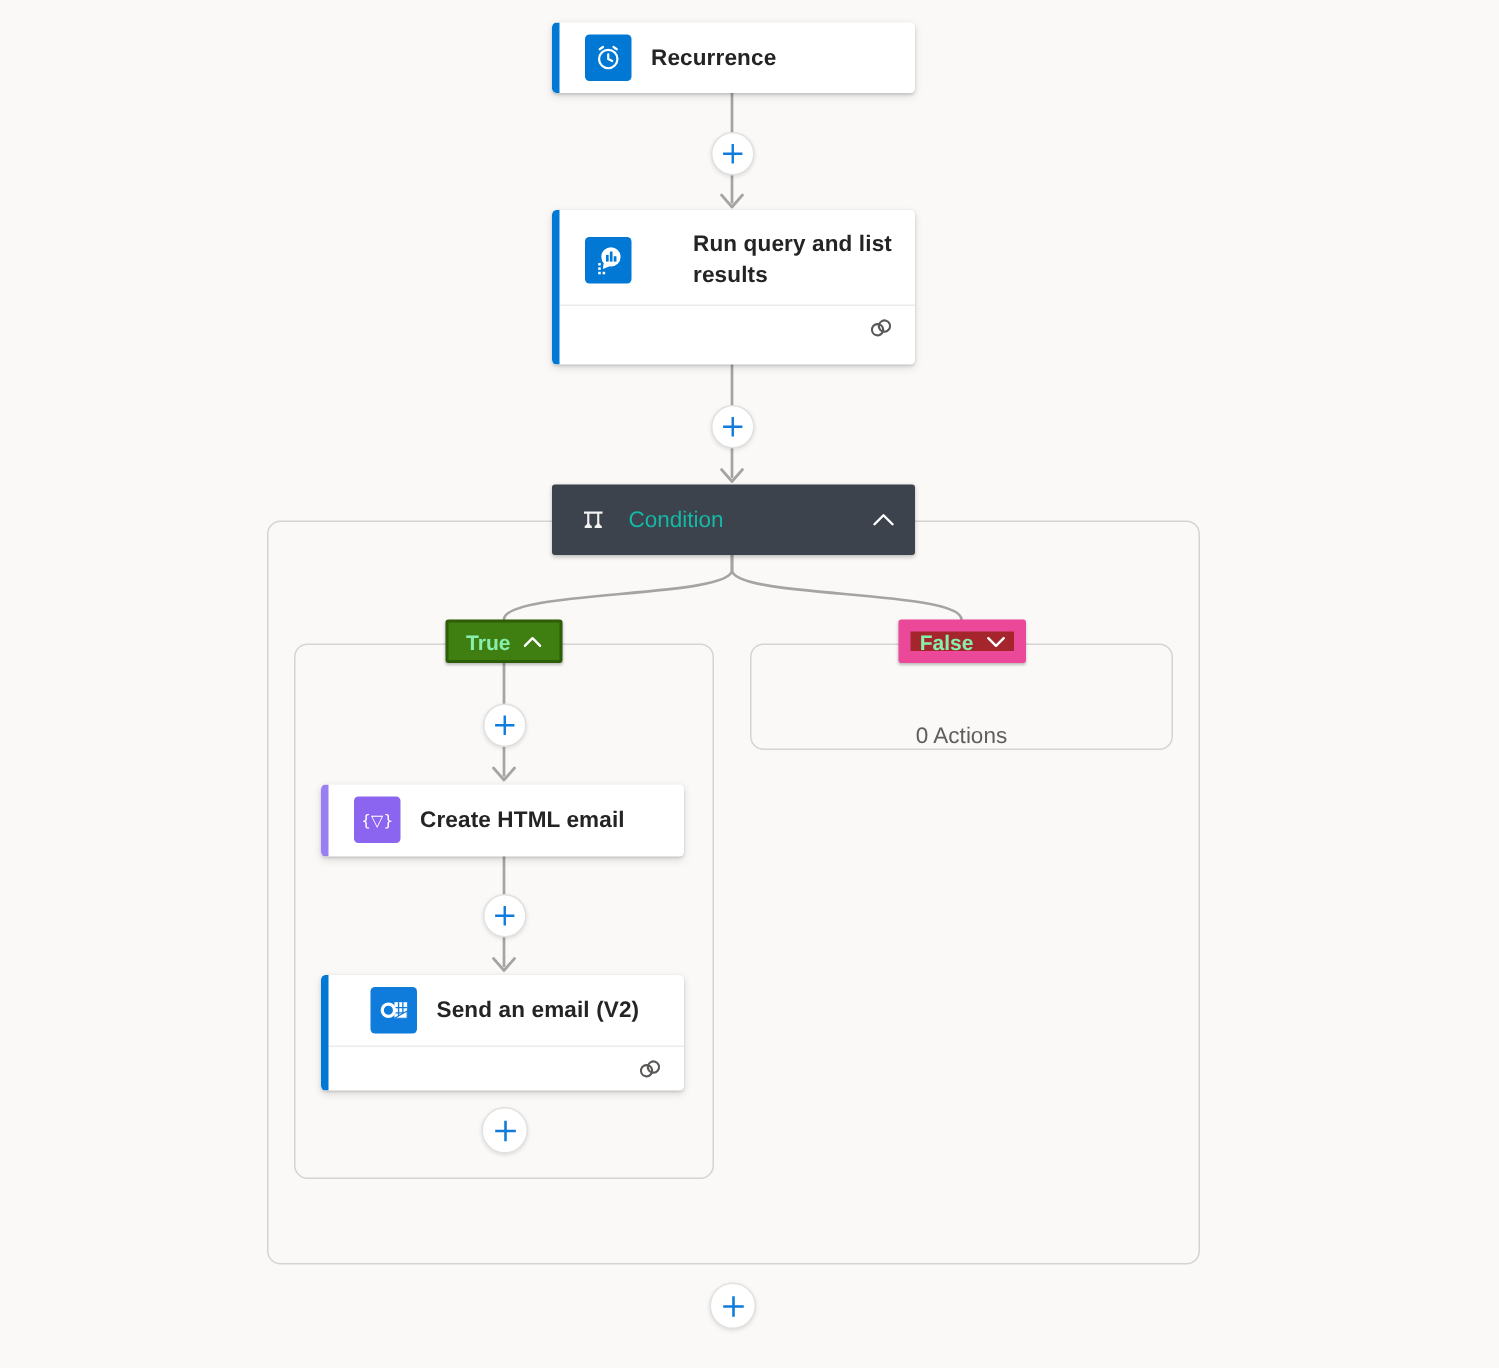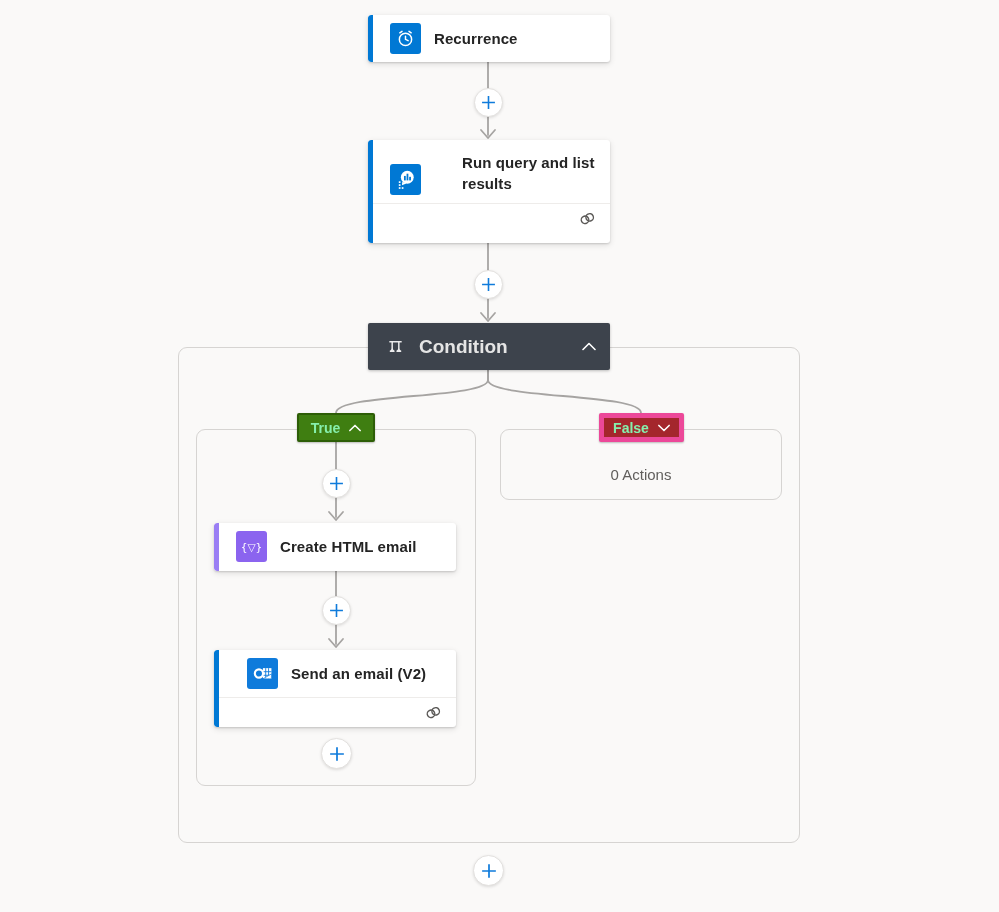--- a/index.html
+++ b/index.html
@@ -65,40 +65,40 @@
     background:#3d434c;
     border-radius:2px;
     box-shadow:0 1px 3px rgba(0,0,0,.25);
     display:flex;align-items:center;
     padding:0 14px 0 18px;
     gap:14px;
     z-index:4;box-sizing:border-box;
     cursor:pointer;
   }
   .cond-title{
-    font-size:19px;font-weight:700;color:#e5e5e5;flex:1;
+    font-size:15px;font-weight:400;color:#14b8a6;flex:1;
   }
   
   .badge{
     position:absolute;
     display:flex;align-items:center;justify-content:center;
     gap:9px;
     color:#86efac;font-size:14px;font-weight:700;
     z-index:5;box-sizing:border-box;
     border-radius:2px;
     cursor:pointer;
   }
   .badge-true{
     background:#3f7e11;
     border:2px solid #2d5e07;
     box-shadow:0 1px 2px rgba(0,0,0,.25);
   }
   .badge-false{
     background:#a4262c;
-    border:5px solid #ec4899;
+    border:8px solid #ec4899;
     box-shadow:0 1px 2px rgba(0,0,0,.25);
   }
   
   .plus-btn{
     position:absolute;
     width:29px;height:29px;border-radius:50%;
     background:#ffffff;
     border:1px solid #e3e1df;
     box-shadow:0 1px 3px rgba(0,0,0,.12);
     display:flex;align-items:center;justify-content:center;
@@ -138,21 +138,21 @@
       <line x1="336" y1="625" x2="336" y2="644"></line>
       <path d="M329,639 L336,647 L343,639"></path>
     </g>
   </svg>
 
   <div class="scope" style="left:178px;top:347px;width:622px;height:496px;"></div>
 
   <div class="scope" style="left:196px;top:429px;width:280px;height:357px;"></div>
 
   <div class="scope" style="left:500px;top:429px;width:282px;height:71px;"></div>
-  <div class="empty-text" style="left:500px;top:466px;width:282px;text-align:center;">0 Actions</div>
+  <div class="empty-text" style="left:500px;top:482px;width:282px;text-align:center;">0 Actions</div>
 
   <div class="card" style="left:368px;top:15px;width:242px;height:47px;">
     <div class="accent" style="background:#0078d4;"></div>
     <div class="card-row" style="margin-left:5px;">
       <div class="icon-sq" style="background:#0078d4;">
         <svg width="21" height="21" viewBox="0 0 24 24" fill="none" stroke="#ffffff" stroke-width="1.7" stroke-linecap="round">
           <circle cx="12" cy="13" r="7"></circle>
           <path d="M12 9.5 V13 L15 14.5"></path>
           <path d="M5.5 5.5 L8 3.8"></path>
           <path d="M18.5 5.5 L16 3.8"></path>
@@ -163,21 +163,21 @@
   </div>
 
   <div class="plus-btn" style="left:474px;top:88px;">
     <svg width="15" height="15" viewBox="0 0 14 14">
       <path d="M7 1 V13 M1 7 H13" stroke="#0f7bdb" stroke-width="1.5" fill="none"></path>
     </svg>
   </div>
 
   <div class="card" style="left:368px;top:140px;width:242px;height:103px;">
     <div class="accent" style="background:#0078d4;"></div>
-    <div class="card-row" style="margin-left:5px;align-items:flex-end;padding-top:12px;gap:41px;">
+    <div class="card-row" style="margin-left:5px;align-items:center;padding-top:12px;gap:41px;">
       <div class="icon-sq" style="background:#0078d4;">
         <svg width="25" height="25" viewBox="0 0 28 28">
           <circle cx="16" cy="11.5" r="7.2" fill="#ffffff"></circle>
           <polygon points="10.5,16.5 15,18.5 10,20.5" fill="#ffffff"></polygon>
           <rect x="12.3" y="10" width="2" height="5" fill="#0078d4"></rect>
           <rect x="15.2" y="7.5" width="2" height="7.5" fill="#0078d4"></rect>
           <rect x="18.1" y="11" width="2" height="4" fill="#0078d4"></rect>
           <rect x="6.5" y="16" width="1.9" height="1.9" fill="#ffffff"></rect>
           <rect x="6.5" y="19.3" width="1.9" height="1.9" fill="#ffffff"></rect>
           <rect x="6.5" y="22.6" width="1.9" height="1.9" fill="#ffffff"></rect>

